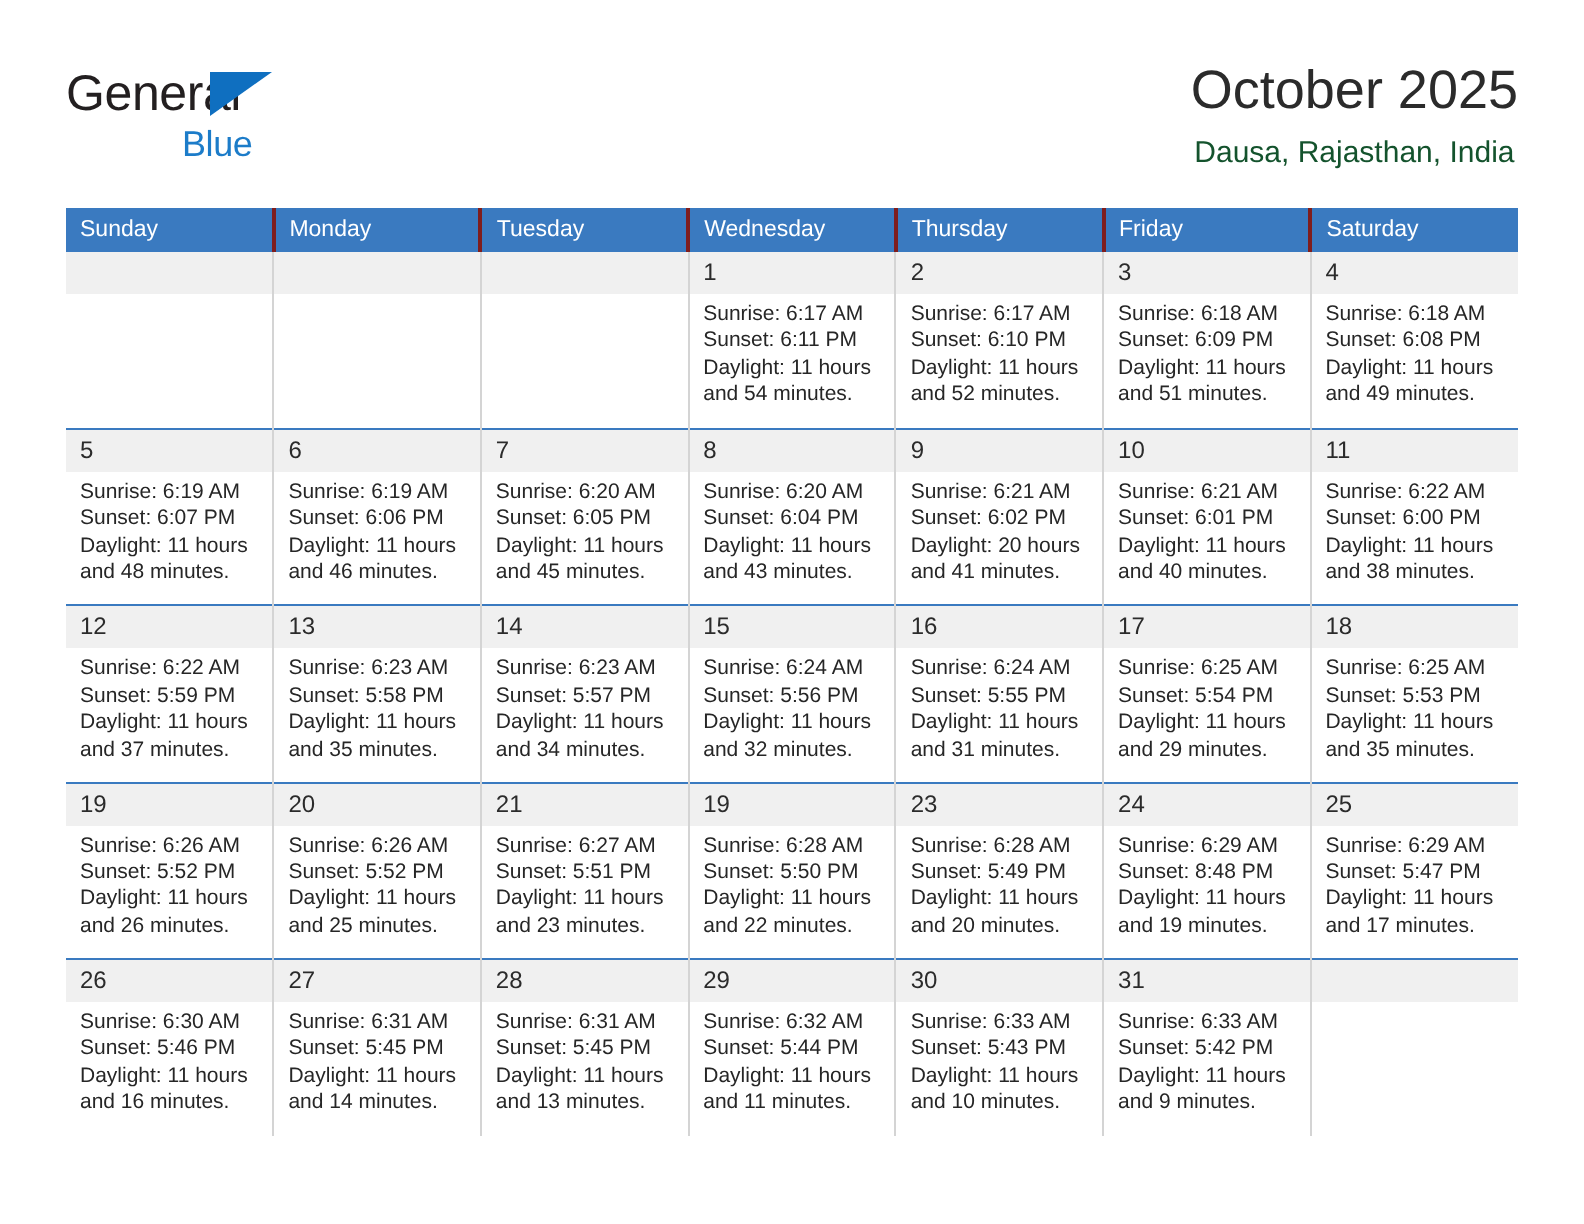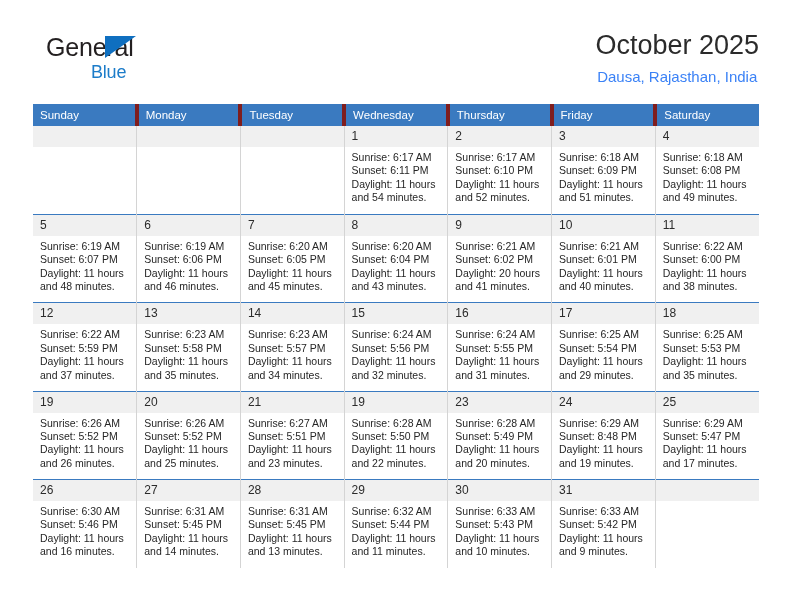--- a/index.html
+++ b/index.html
@@ -39,21 +39,20 @@
     height: 62px;
   }
   .brand-top {
     position: relative;
     display: block;
     font-size: 25px;
     line-height: 27px;
     letter-spacing: -0.2px;
     color: #231f20;
     font-family: "Liberation Sans", sans-serif;
-    margin-left: 13px;
   }
   .brand-tri {
     position: absolute;
     left: 72px;
     top: 2px;
     width: 0;
     height: 0;
     border-left: 31px solid #0f6fc0;
     border-bottom: 22px solid transparent;
   }
@@ -77,21 +76,21 @@
     font-size: 27px;
     line-height: 34px;
     color: #2b2b2b;
     font-weight: normal;
     margin: 0;
     white-space: nowrap;
   }
   .cal-subtitle {
     font-size: 15px;
     line-height: 22px;
-    color: #3b82f6;
+    color: #14532d;
     margin: 4px 0 0 0;
     white-space: nowrap;
   }
 
   
   .calendar {
     position: absolute;
     left: 33px;
     top: 104px;
     width: 726px;
@@ -102,21 +101,21 @@
 
   thead th {
     background: #3a7ac0;
     color: #ffffff;
     font-size: 11.5px;
     font-weight: normal;
     text-align: left;
     padding: 5px 0 5px 7px;
     height: 20px;
     box-sizing: border-box;
-    border-right: 4px solid #7f1d1d;
+    border-right: 2px solid #7f1d1d;
   }
   thead th:last-child { border-right: none; }
 
   tbody tr { height: 88.4px; }
   tbody td {
     vertical-align: top;
     padding: 0;
     border-right: 1px solid #d4d4d4;
     border-top: 1px solid #3a7ac0;
     background: #ffffff;

